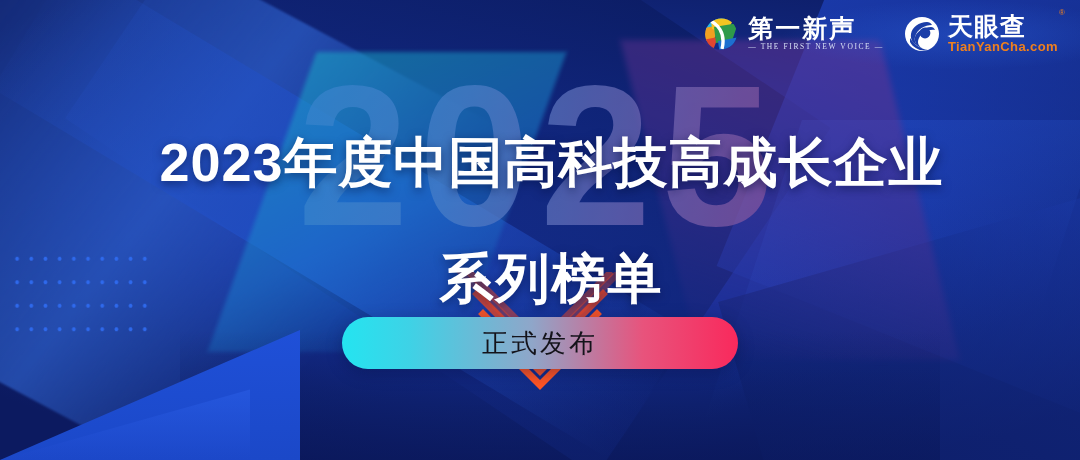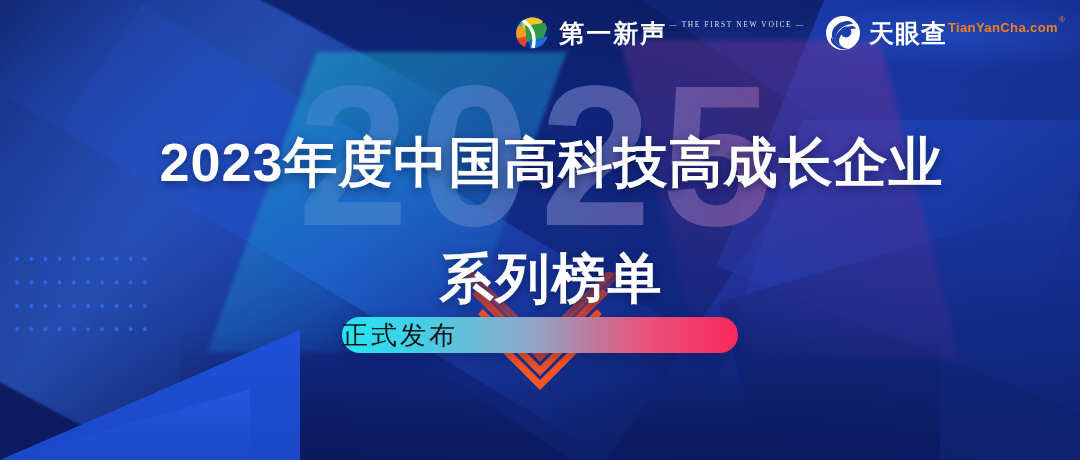--- a/index.html
+++ b/index.html
@@ -122,54 +122,54 @@
     text-shadow:0 3px 10px rgba(4,12,56,.55);
     white-space:nowrap;
     padding-left:23px;
   }
   .title-line-2{ letter-spacing:2px;margin-top:48px; }
 
   
   .pill{
     position:absolute; left:50%; top:317px;
     transform:translateX(-50%);
-    width:396px; height:36px;
+    width:396px; height:52px;
     border-radius:26px;
     background:linear-gradient(90deg,#24e4f0 0%, #3ed2e6 17%, #8fa6c9 48%, #e8537c 76%, #f9295c 100%);
-    display:flex; align-items:center; 
+    display:flex; align-items:center; justify-content:center;
     z-index:6;
     box-shadow:0 4px 16px rgba(6,14,60,.35);
   }
   .pill-text{
     color:#14131a;
     font-family:"Liberation Sans", sans-serif;
     font-size:26px; font-weight:500; letter-spacing:3px;
   }
 
   
   .logos{
     position:absolute; top:14px; right:22px;
     display:flex; align-items:center; gap:20px; z-index:8;
   }
   .logo{ display:flex; align-items:center; gap:8px; }
 
   .logo-mark-fnv{ width:38px; height:38px; position:relative; }
-  .logo-text-fnv{ display:flex; flex-direction:row; gap:2px; }
+  .logo-text-fnv{ display:flex; flex-direction:column; gap:2px; }
   .fnv-cn{
     color:#fff; font-size:25px; font-weight:700; letter-spacing:2px;
     line-height:1; font-family:"Liberation Sans", sans-serif;
   }
   .fnv-en{
     color:#d6e0f5; font-size:7.5px; letter-spacing:1.6px;
     line-height:1; white-space:nowrap; text-align:center;
     font-family:Liberation Serif, serif;
   }
 
   .logo-mark-tyc{ width:36px; height:36px; }
-  .logo-text-tyc{ display:flex; flex-direction:row; gap:1px; position:relative; }
+  .logo-text-tyc{ display:flex; flex-direction:column; gap:1px; position:relative; }
   .tyc-cn{
     color:#fff; font-size:25px; font-weight:700; letter-spacing:1px;
     line-height:1; font-family:"Liberation Sans", sans-serif;
   }
   .tyc-en{
     color:#f0801d; font-size:13px; font-weight:700; letter-spacing:.4px;
     line-height:1; font-family:"Liberation Sans", sans-serif;
   }
   .tyc-r{
     position:absolute; top:-5px; right:-7px;

